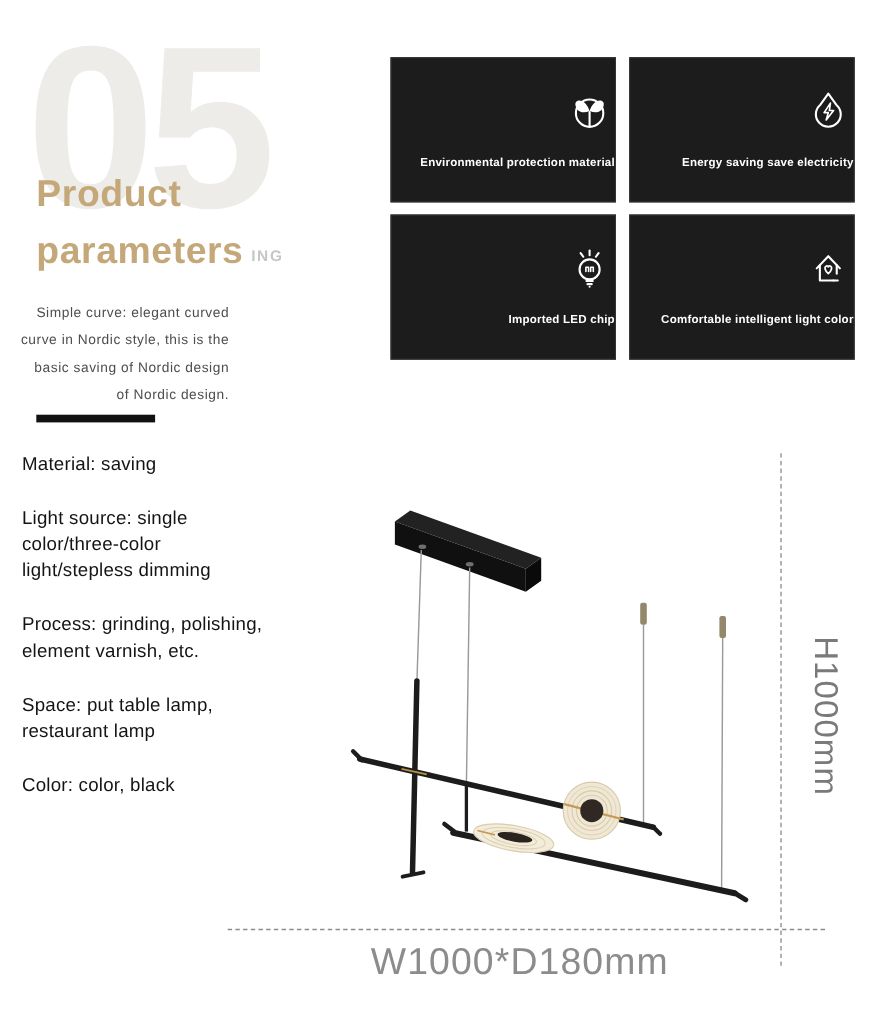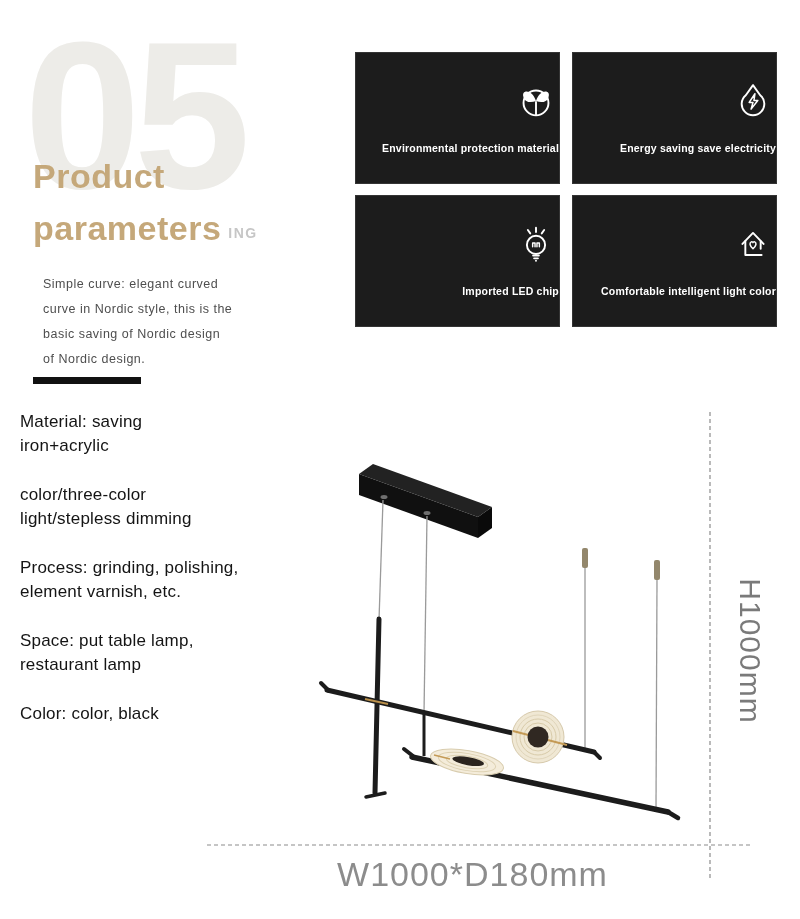--- a/index.html
+++ b/index.html
@@ -14,21 +14,21 @@
   }
   .title-block { position:absolute; left:33px; top:150px; z-index:2; }
   .title-line {
     font-size:34px; font-weight:700; color:#c5a87a;
     letter-spacing:0.5px; line-height:52px; white-space:nowrap;
   }
   .title-suffix {
     font-size:14px; font-weight:700; color:#c6c6c6; letter-spacing:1.5px;
     margin-left:7px; vertical-align:2px;text-align:right;
   }
-  .desc { position:absolute; left:43px; top:272px; z-index:2; }
+  .desc { position:absolute; left:19px; top:272px; z-index:2;text-align:right; }
   .desc-line { font-size:12.5px; line-height:25px; color:#4e4e4e; letter-spacing:0.5px; white-space:nowrap; }
   .divider { position:absolute; left:33px; top:377px; width:108px; height:7px; background:#111; }
 
   
   .features {
     position:absolute; left:355px; top:52px;
     display:grid; grid-template-columns:205px 205px; grid-auto-rows:132px;
     gap:11px 12px;
   }
   .feature-box {
@@ -133,23 +133,23 @@
         </svg>
       </span>
       <span class="feature-label">Comfortable intelligent light color</span>
     </div>
 
   </div>
 
   <div class="specs">
     <div class="spec-item">
       <div class="spec-line">Material: saving</div>
-      <div class="spec-line">iron+acrylic</div>
-    </div>
-    <div class="spec-item">
+    </div>
+    <div class="spec-item">
+      <div class="spec-line">Light source: single</div>
       <div class="spec-line">color/three-color</div>
       <div class="spec-line">light/stepless dimming</div>
     </div>
     <div class="spec-item">
       <div class="spec-line">Process: grinding, polishing,</div>
       <div class="spec-line">element varnish, etc.</div>
     </div>
     <div class="spec-item">
       <div class="spec-line">Space: put table lamp,</div>
       <div class="spec-line">restaurant lamp</div>

